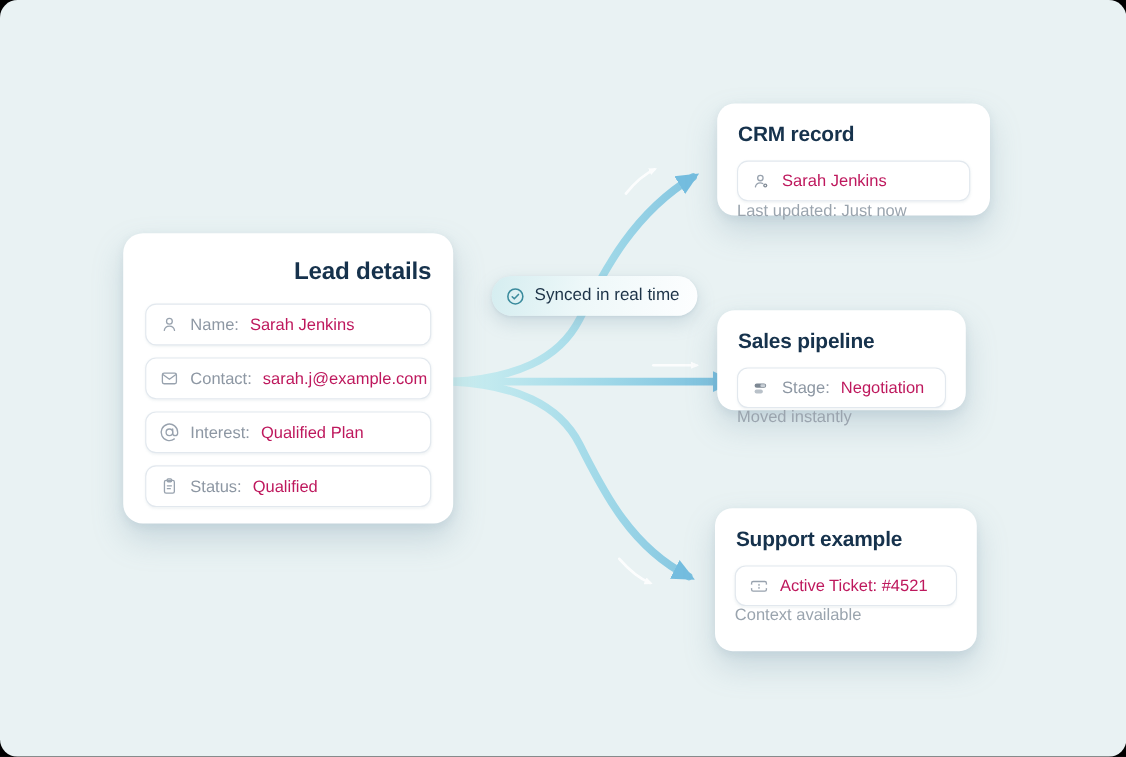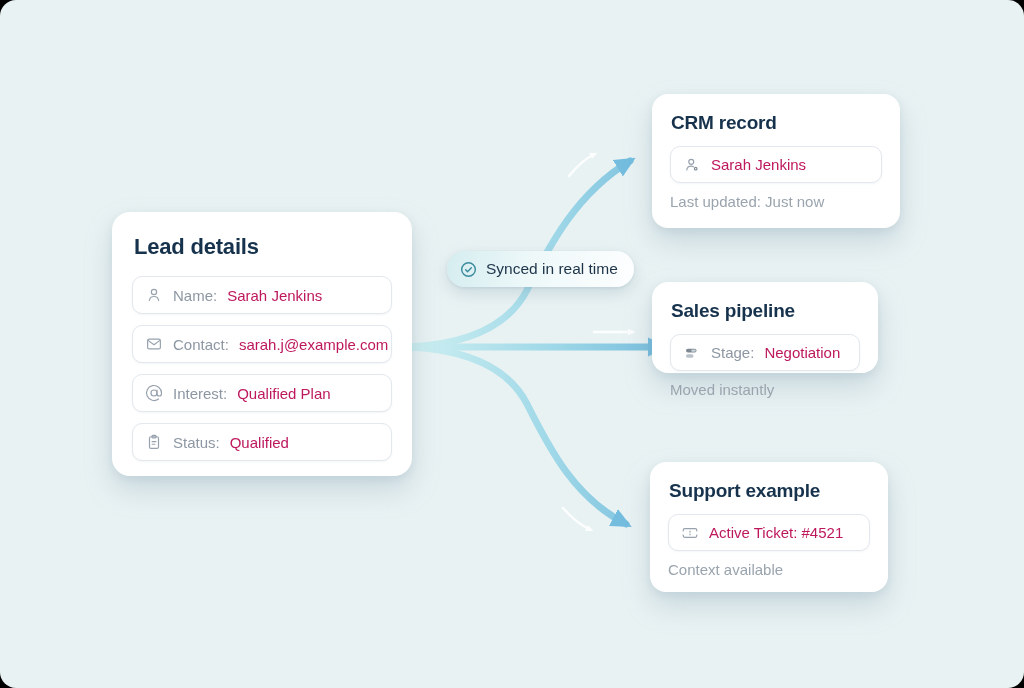--- a/index.html
+++ b/index.html
@@ -8,38 +8,38 @@
     background:#e9f2f3;border-radius:16px;
     font-family:"Liberation Sans","DejaVu Sans",sans-serif;
   }
   .connectors{position:absolute;inset:0;pointer-events:none;}
   .card{
     position:absolute;background:#fff;border-radius:16px;
     box-shadow:0 14px 28px rgba(120,150,170,.28),0 3px 8px rgba(120,150,170,.14);
     box-sizing:border-box;
   }
   .card-title{color:#16324c;font-weight:700;letter-spacing:-.2px;}
-  .lead-card{left:112px;top:212px;width:300px;height:264px;border-radius:18px;padding:20px;}
+  .lead-card{left:112px;top:212px;width:300px;height:264px;border-radius:18px;padding:20px;text-align:right;}
   .lead-card .card-title{font-size:22px;margin:2px 0 16px 2px;}
   .field{
     display:flex;align-items:center;gap:10px;height:38px;padding:0 12px;
     background:#fff;border:1px solid #e2e8ee;border-radius:10px;
     box-shadow:0 1px 2px rgba(150,170,185,.12);
     font-size:15px;white-space:nowrap;box-sizing:border-box;
   }
   .lead-card .field{margin-bottom:11px;}
   .field .lbl{color:#8d97a3;}
   .field .val{color:#be185d;}
   .field svg{flex:0 0 auto;}
   .icon-stroke{stroke:#98a2ae;stroke-width:1.6;fill:none;stroke-linecap:round;stroke-linejoin:round;}
   .target-card{padding:18px;}
   .target-card .card-title{font-size:19px;margin:0 0 12px 1px;}
   .target-card .field{height:37px;}
-  .caption{font-size:15px;color:#9aa4ae;margin-top:10px;}
-  .crm-card{left:652px;top:94px;width:248px;height:134px;}
+  .caption{font-size:15px;color:#9aa4ae;}
+  .crm-card{left:652px;top:94px;width:248px;height:102px;}
   .sales-card{left:652px;top:282px;width:226px;height:91px;}
   .support-card{left:650px;top:462px;width:238px;height:130px;}
   .sync-badge{
     position:absolute;left:447px;top:251px;height:36px;padding:0 16px 0 12px;
     display:inline-flex;align-items:center;gap:8px;border-radius:18px;
     background:linear-gradient(100deg,#d5edf0 0%,#eef8f9 45%,#fdfeff 100%);
     box-shadow:0 6px 16px rgba(120,150,170,.28),0 1px 3px rgba(120,150,170,.18);
     font-size:15.5px;color:#1d3348;box-sizing:border-box;
   }
 </style>

